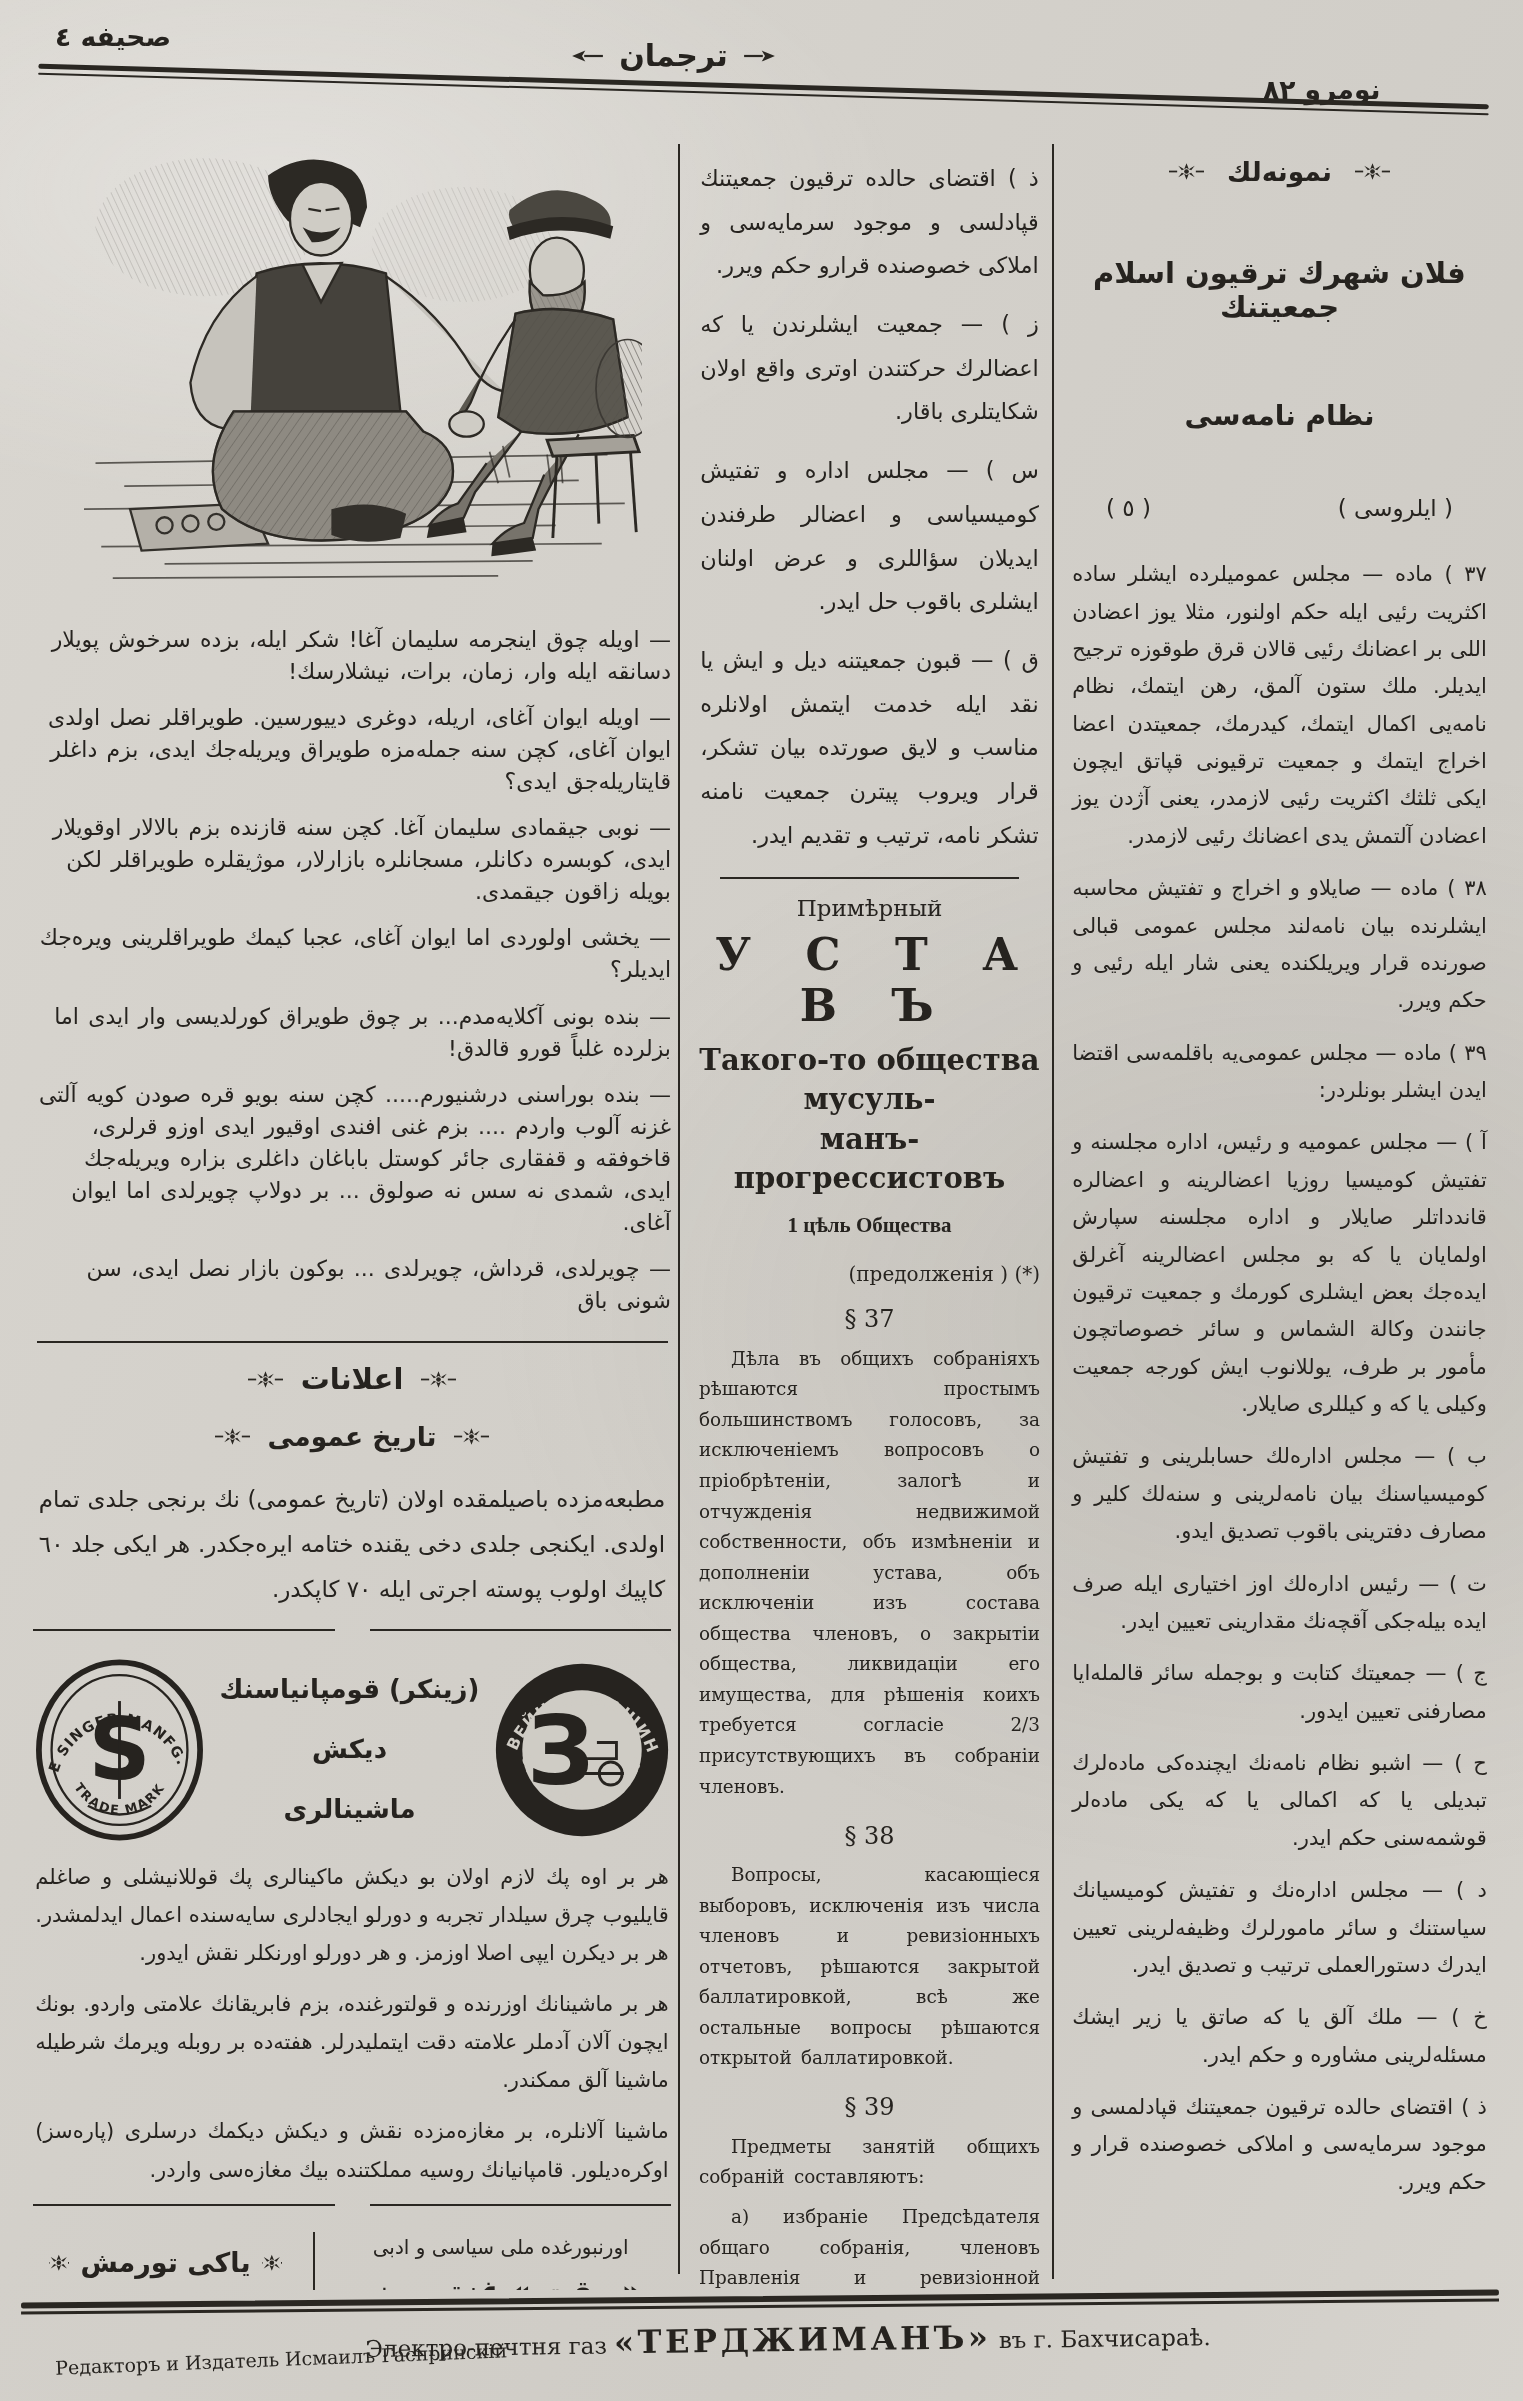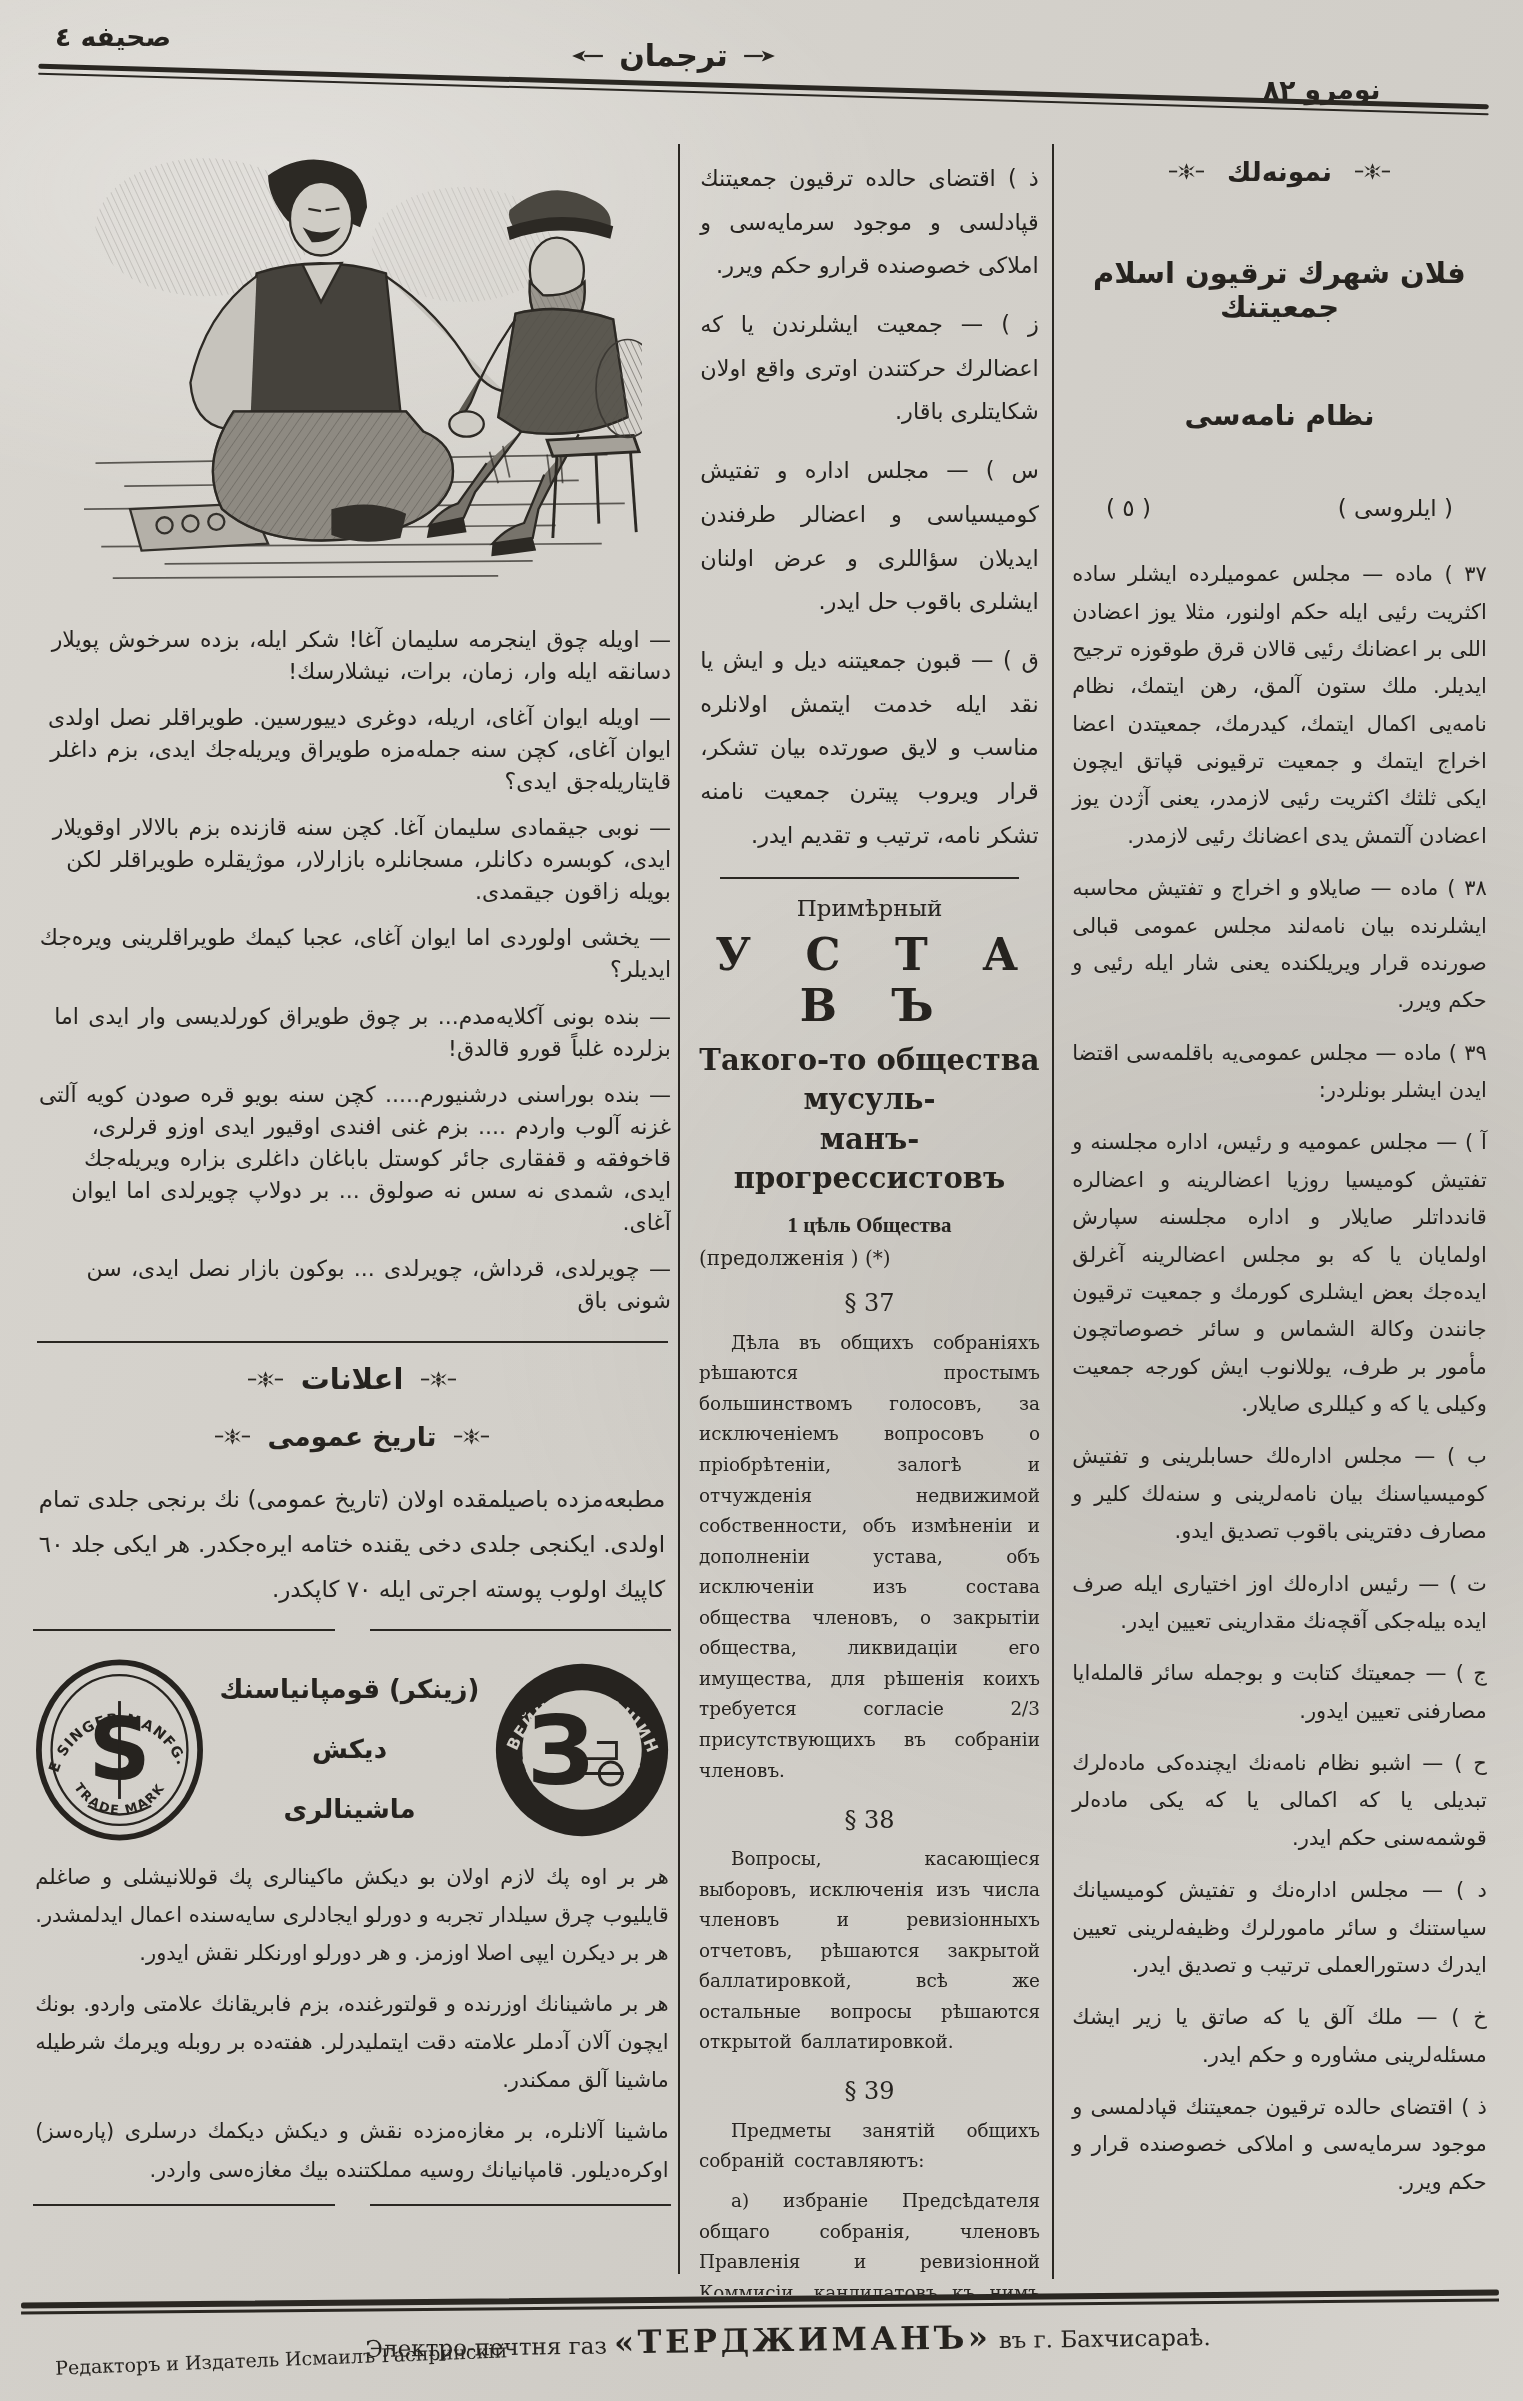--- a/index.html
+++ b/index.html
@@ -48,21 +48,21 @@
   .vakt{flex:1; text-align:center;}
   .vakt .intro{font-size:20px; margin:2.3px 5.8px 15px 5.8px;}
   .vakt .title{font-size:30px; font-weight:bold; margin:9.2px 0 23px 0;}
   
   .mid-ar p{font-size:22.4px; line-height:1.95; text-align:justify; margin:15px 1.2px;}
   .hr-mid{border:none; border-top:2.3px solid #2a2722; width:299px; margin:19.6px auto 10.4px auto;}
   .kicker{text-align:center; font-size:23px; margin:16px 0 3.5px 0;}
   .ustav-title{text-align:center; font-size:44px; font-weight:bold; letter-spacing:19.6px; margin:8px 0 10.4px 14px;}
   .ustav-sub{text-align:center; font-size:29px; font-weight:bold; line-height:1.35;}
   .ustav-meta1{text-align:center; font-size:21px; font-weight:bold; margin-top:15px;font-family:Liberation Serif, serif;}
-  .ustav-meta2{text-align:left; font-size:20px; margin-top:8px;}
+  .ustav-meta2{text-align:right; font-size:20px; margin-top:24px;}
   .para-num{text-align:center; font-size:24px; margin:19.6px 0 10.4px 0;}
   .ru-body p{font-size:18.4px; line-height:1.66; text-align:justify; text-indent:32px; margin:9.2px 0; word-spacing:3.5px;}
   
   .r-head{display:flex; justify-content:center; align-items:center; gap:23px; font-size:26.5px; font-weight:bold; margin:9.2px 0 0 0;}
   .r-title1{text-align:center; font-size:29px; font-weight:bold; margin-top:69px;}
   .r-title2{text-align:center; font-size:28px; font-weight:bold; margin-top:75px;}
   .r-sub{display:flex; justify-content:space-between; font-size:23px; margin:63px 35px 35px 35px; direction:rtl;}
   .r-paras p{font-size:21px; line-height:1.78; text-align:justify; margin:15px 1.2px;}
   
   #bottom-rule{position:absolute; left:21px; top:2296px; width:1478px; transform:rotate(-0.5deg);}
@@ -272,20 +272,40 @@
       <p>هر بر اوه پك لازم اولان بو ديكش ماكينالرى پك قوللانيشلى و صاغلم قايليوب چرق سيلدار تجربه و دورلو ايجادلرى سايه‌سنده اعمال ايدلمشدر. هر بر ديكرن ايپى اصلا اوزمز. و هر دورلو اورنكلر نقش ايدور.</p>
       <p>هر بر ماشينانك اوزرنده و قولتورغنده، بزم فابريقانك علامتى واردو. بونك ايچون آلان آدملر علامته دقت ايتمليدرلر. هفته‌ده بر روبله ويرمك شرطيله ماشينا آلق ممكندر.</p>
       <p>ماشينا آلانلره، بر مغازه‌مزده نقش و ديكش ديكمك درسلرى (پاره‌سز) اوكرەديلور. قامپانيانك روسيه مملكتنده بيك مغازه‌سى واردر.</p>
     </div>
 
   <div class="hr-split">
       <div></div>
       <div></div>
     </div>
 
+  <div class="ads-row">
+    <div class="yaki ar">
+      <div class="title">
+        <svg class="fleur" width="19.6" height="19.6" viewBox="13 1 34 34">
+            <use href="#fleuron"></use>
+          </svg>
+        <span>ياكى تورمش</span>
+        <svg class="fleur" width="19.6" height="19.6" viewBox="13 1 34 34">
+            <use href="#fleuron"></use>
+          </svg>
+      </div>
+
+    </div>
+    <div class="ads-divider"></div>
+    <div class="vakt ar">
+      <div class="intro">اورنبورغده ملى سياسى و ادبى</div>
+      <div class="title">« وقت » غزته‌سينه</div>
+
+    </div>
+  </div>
 </div>
 
 <div id="col-mid">
   <div class="mid-ar ar">
       <p>ذ ) اقتضاى حالده ترقيون جمعيتنك قپادلسى و موجود سرمايه‌سى و املاكى خصوصنده قرارو حكم ويرر.</p>
       <p>ز ) — جمعيت ايشلرندن يا كه اعضالرك حركتندن اوترى واقع اولان شكايتلرى باقار.</p>
       <p>س ) — مجلس اداره و تفتيش كوميسياسى و اعضالر طرفندن ايديلان سؤاللرى و عرض اولنان ايشلرى باقوب حل ايدر.</p>
       <p>ق ) — قبون جمعيتنه ديل و ايش يا نقد ايله خدمت ايتمش اولانلره مناسب و لايق صورتده بيان تشكر، قرار ويروب پيترن جمعيت نامنه تشكر نامه، ترتيب و تقديم ايدر.</p>
     </div>
 

